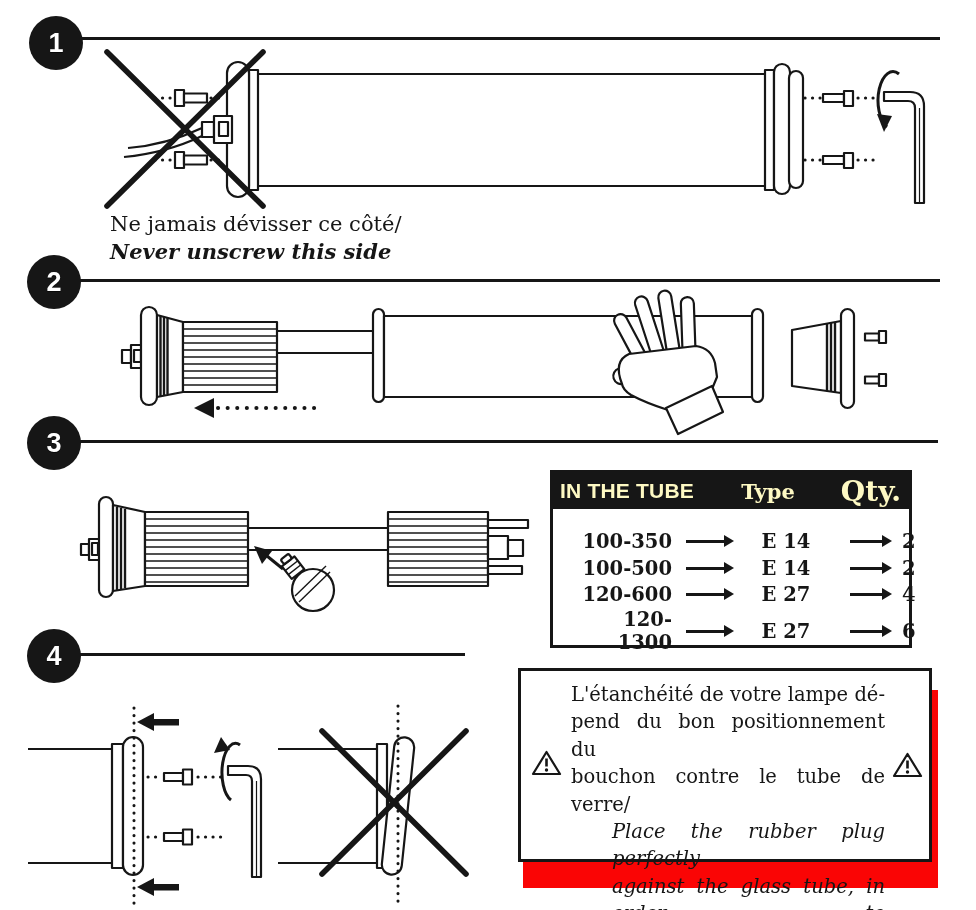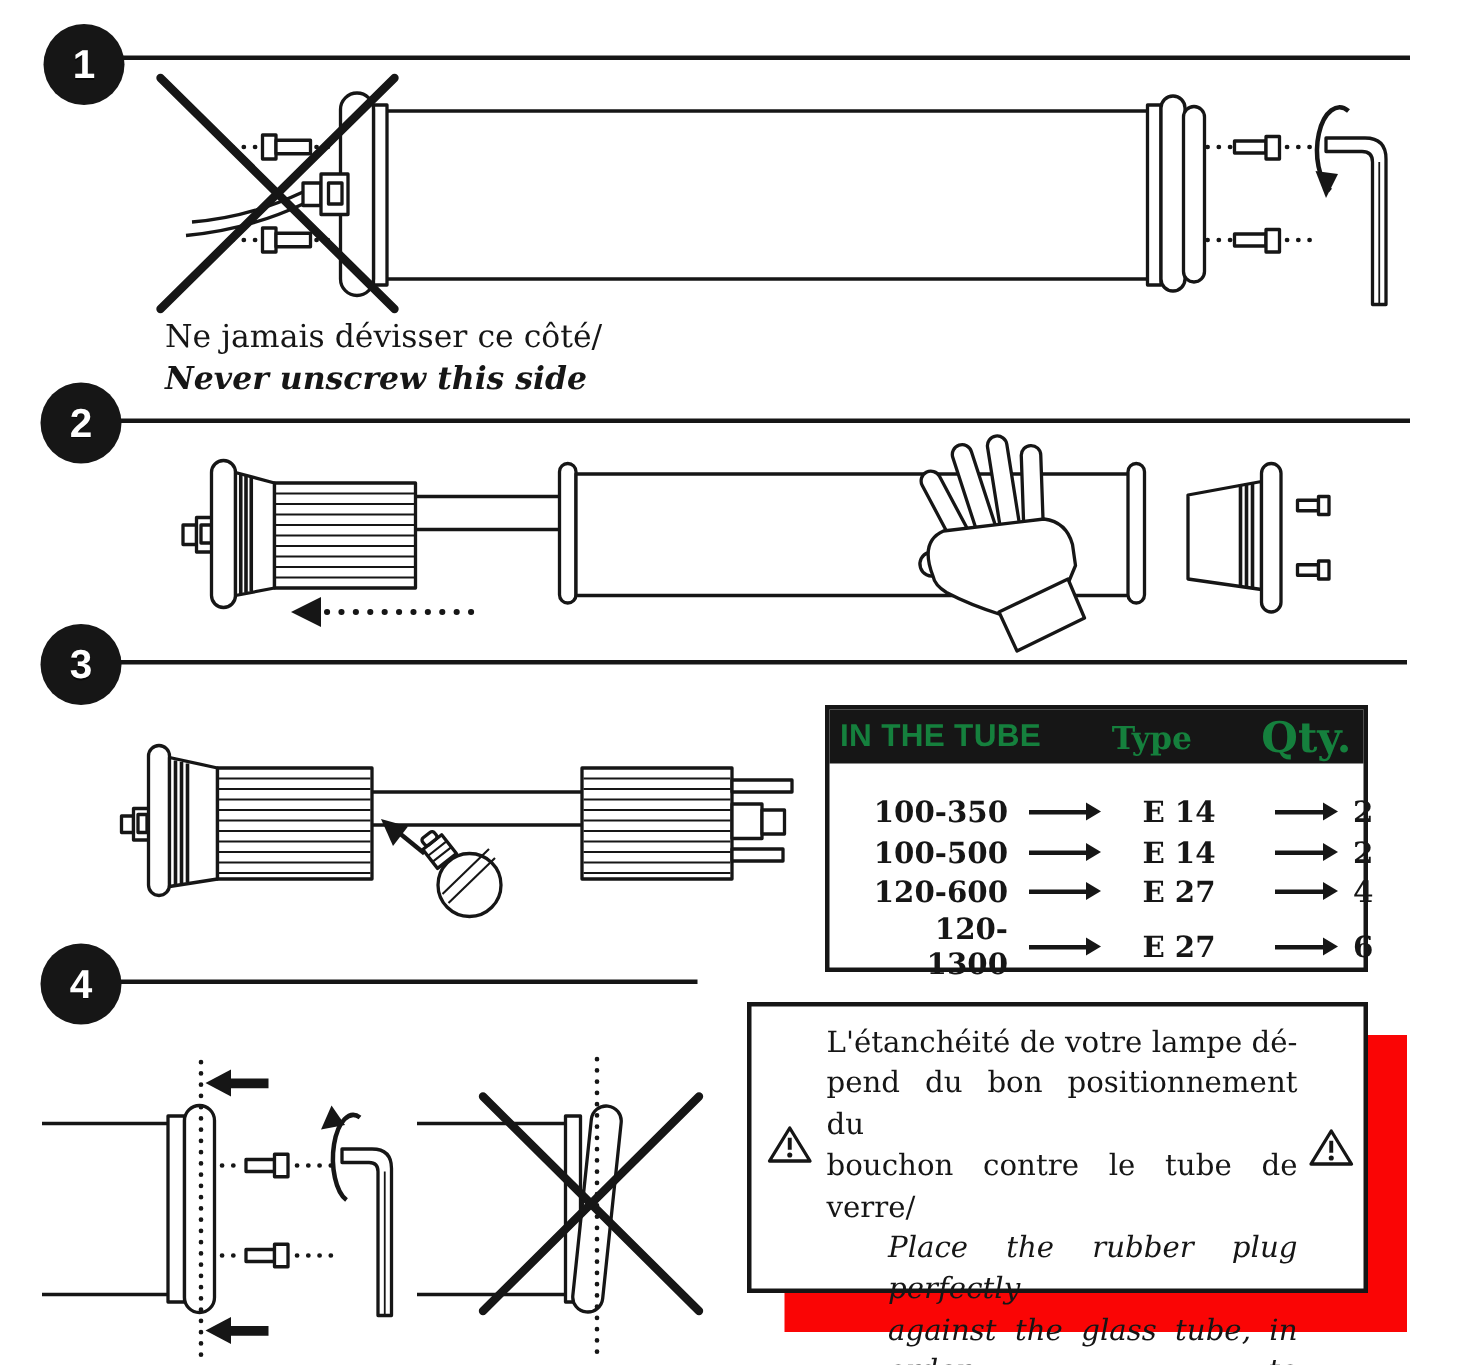--- a/index.html
+++ b/index.html
@@ -25,41 +25,41 @@
   #art .cross{stroke:#161616;stroke-width:5.6;stroke-linecap:round;}
   #art .rot{fill:none;stroke:#161616;stroke-width:3;}
 
   
   .caption{position:absolute;left:83px;top:211px;font-size:21px;line-height:27px;margin-left:27px;}
   .caption .en{font-style:italic;font-weight:bold;}
 
   
   #parts-table{position:absolute;left:550px;top:470px;width:362px;height:178px;
                border:3.5px solid #161616;box-sizing:border-box;background:#fff;}
-  #parts-table .thead{height:36px;background:#161616;color:#15803d;display:grid;
+  #parts-table .thead{height:36px;background:#161616;color:#fef9c3;display:grid;
         grid-template-columns:160px 110px 1fr;align-items:center;}
   #parts-table .thead .title{font-family:"Liberation Sans",sans-serif;font-weight:bold;
         font-size:21px;padding-left:7px;letter-spacing:.2px;}
   #parts-table .thead .ctype{font-weight:bold;font-size:21px;text-align:center;}
   #parts-table .thead .cqty{font-weight:bold;font-size:28px;text-align:right;padding-right:8px;}
   #parts-table .tbody{padding-top:19px;padding-left:16px;}
   #parts-table .trow{display:grid;grid-template-columns:103px 68px 92px 70px 1fr;
         align-items:center;height:26.8px;font-weight:bold;font-size:19.5px;}
   #parts-table .trow .size{text-align:right;}
   #parts-table .trow .type{text-align:center;}
   #parts-table .trow .qty{text-align:center;}
   .tarrow{width:40px;height:3px;background:#161616;position:relative;margin:0 auto;}
   .tarrow.short{width:34px;}
   .tarrow::after{content:"";position:absolute;right:-8px;top:-5.2px;
         border-left:10px solid #161616;border-top:6.7px solid transparent;
         border-bottom:6.7px solid transparent;}
 
   
   #warning-shadow{position:absolute;left:523px;top:690px;width:415px;height:198px;}
-  #warning-box{position:absolute;left:498px;top:668px;width:414px;height:194px;
+  #warning-box{position:absolute;left:518px;top:668px;width:414px;height:194px;
         border:3.2px solid #161616;box-sizing:border-box;background:#fff;}
   #warning-text{position:absolute;left:50px;right:44px;top:10px;}
   .wline{font-size:19.5px;line-height:27.4px;text-align:justify;text-align-last:justify;}
   .wline.en{font-style:italic;margin-left:41px;}
   .wline.last{text-align-last:left;}
   .tri{position:absolute;}
 </style>
 </head>
 <body>
 

